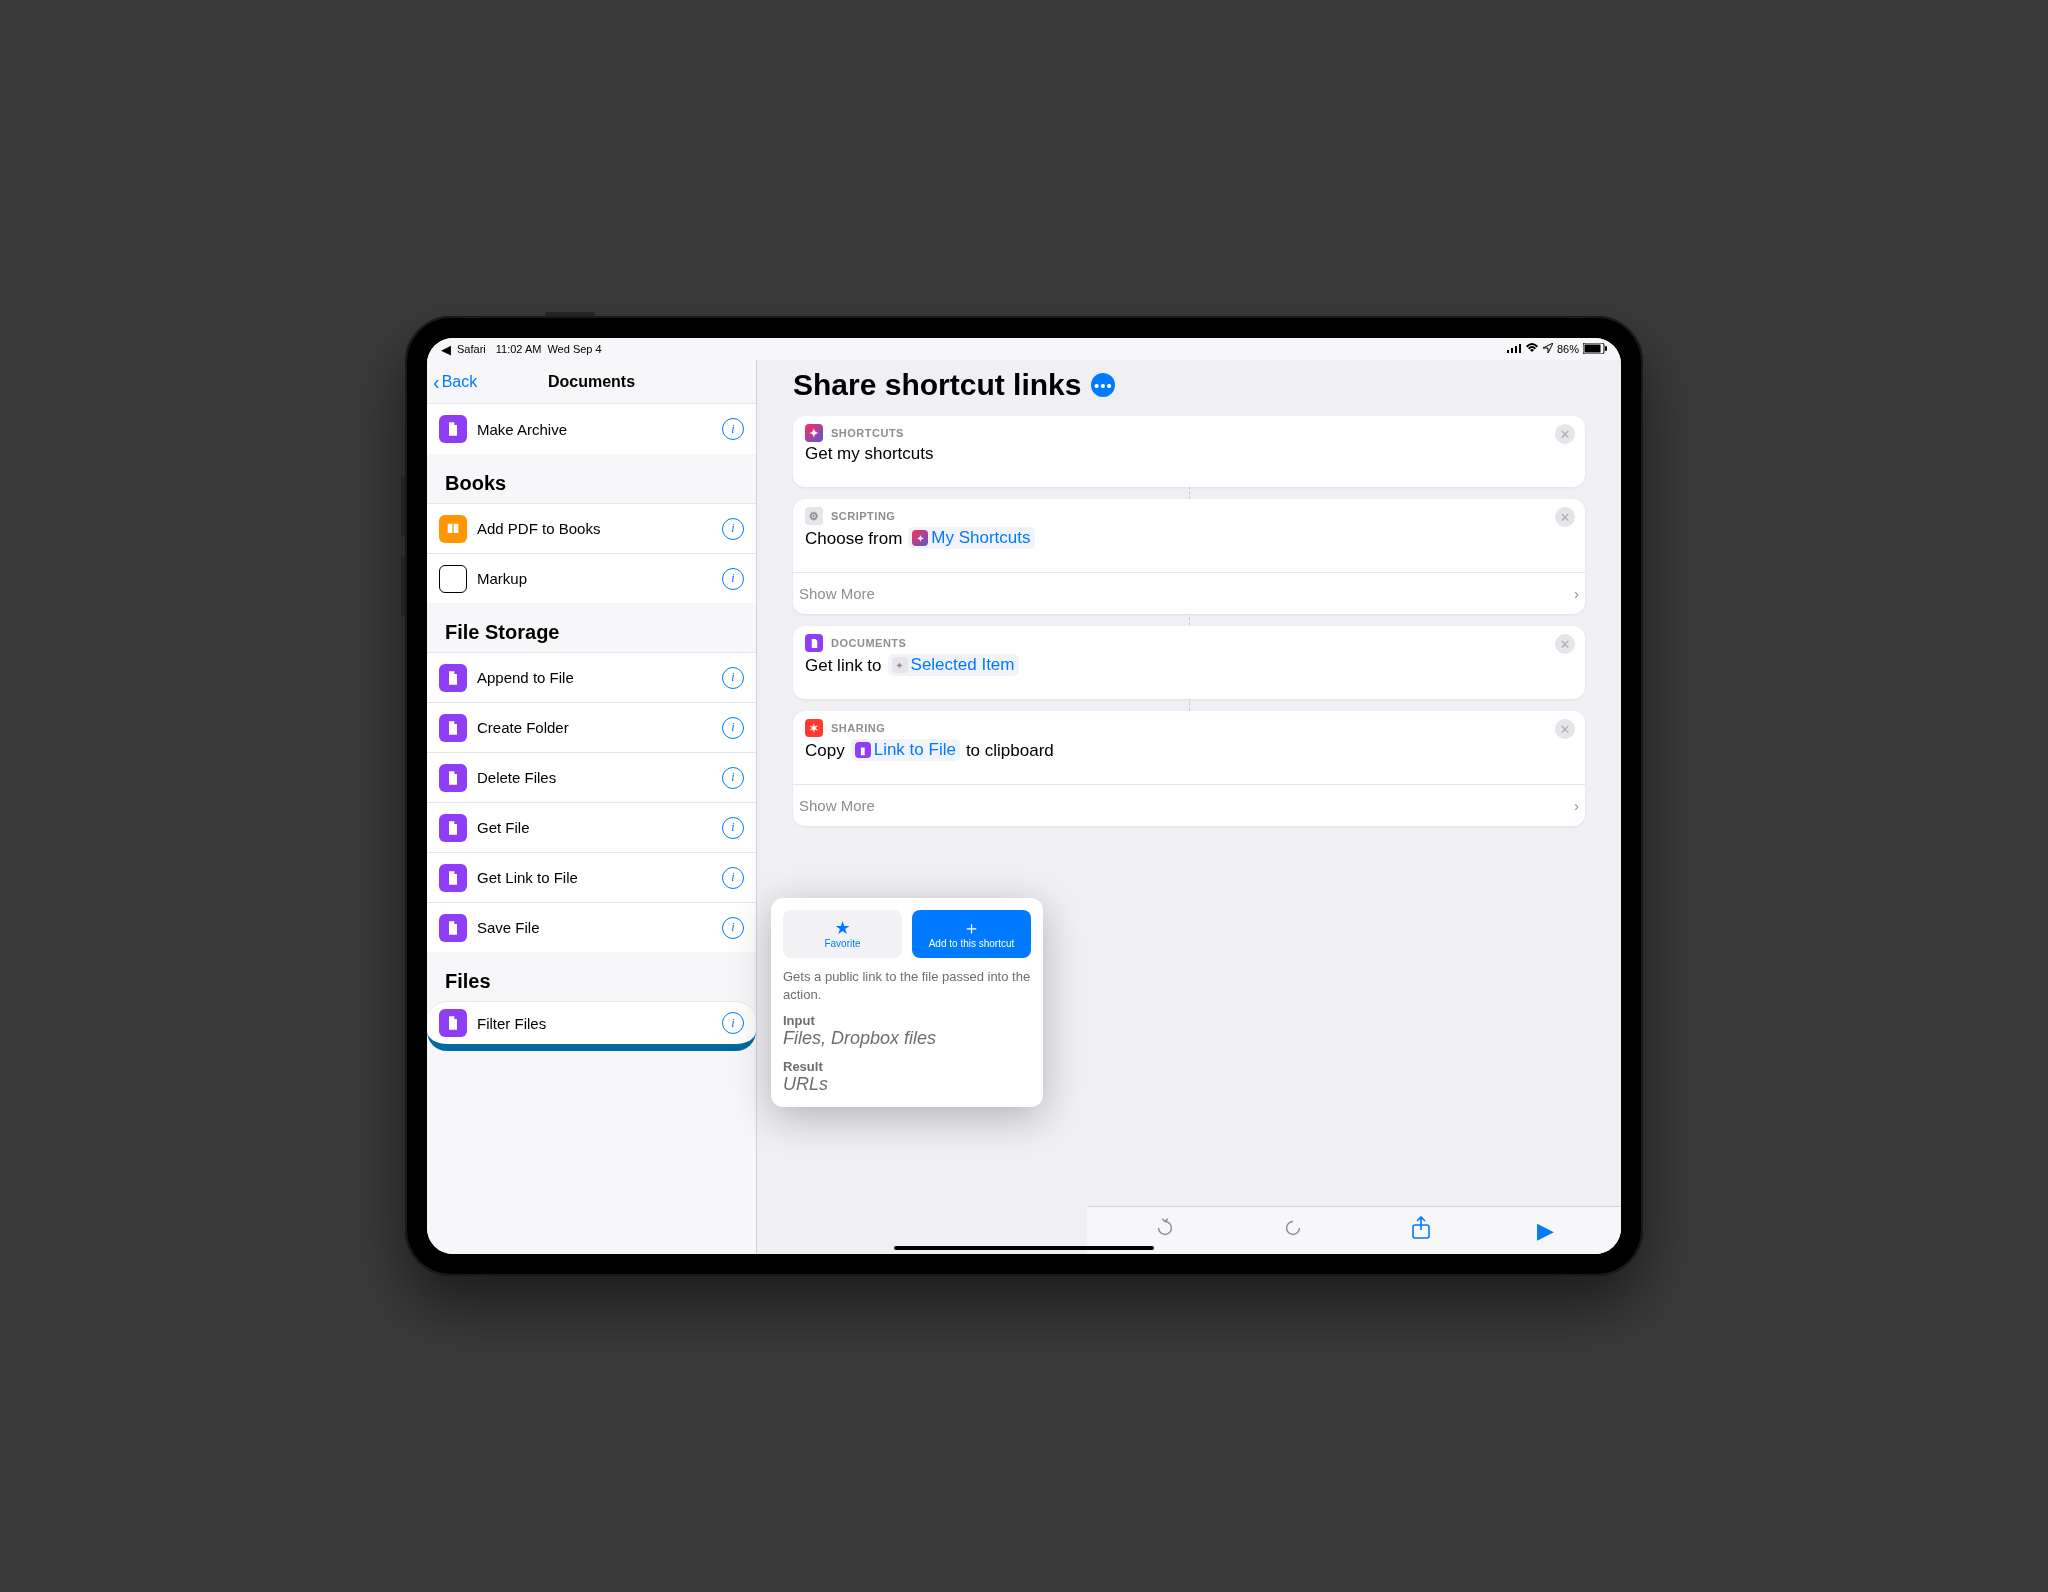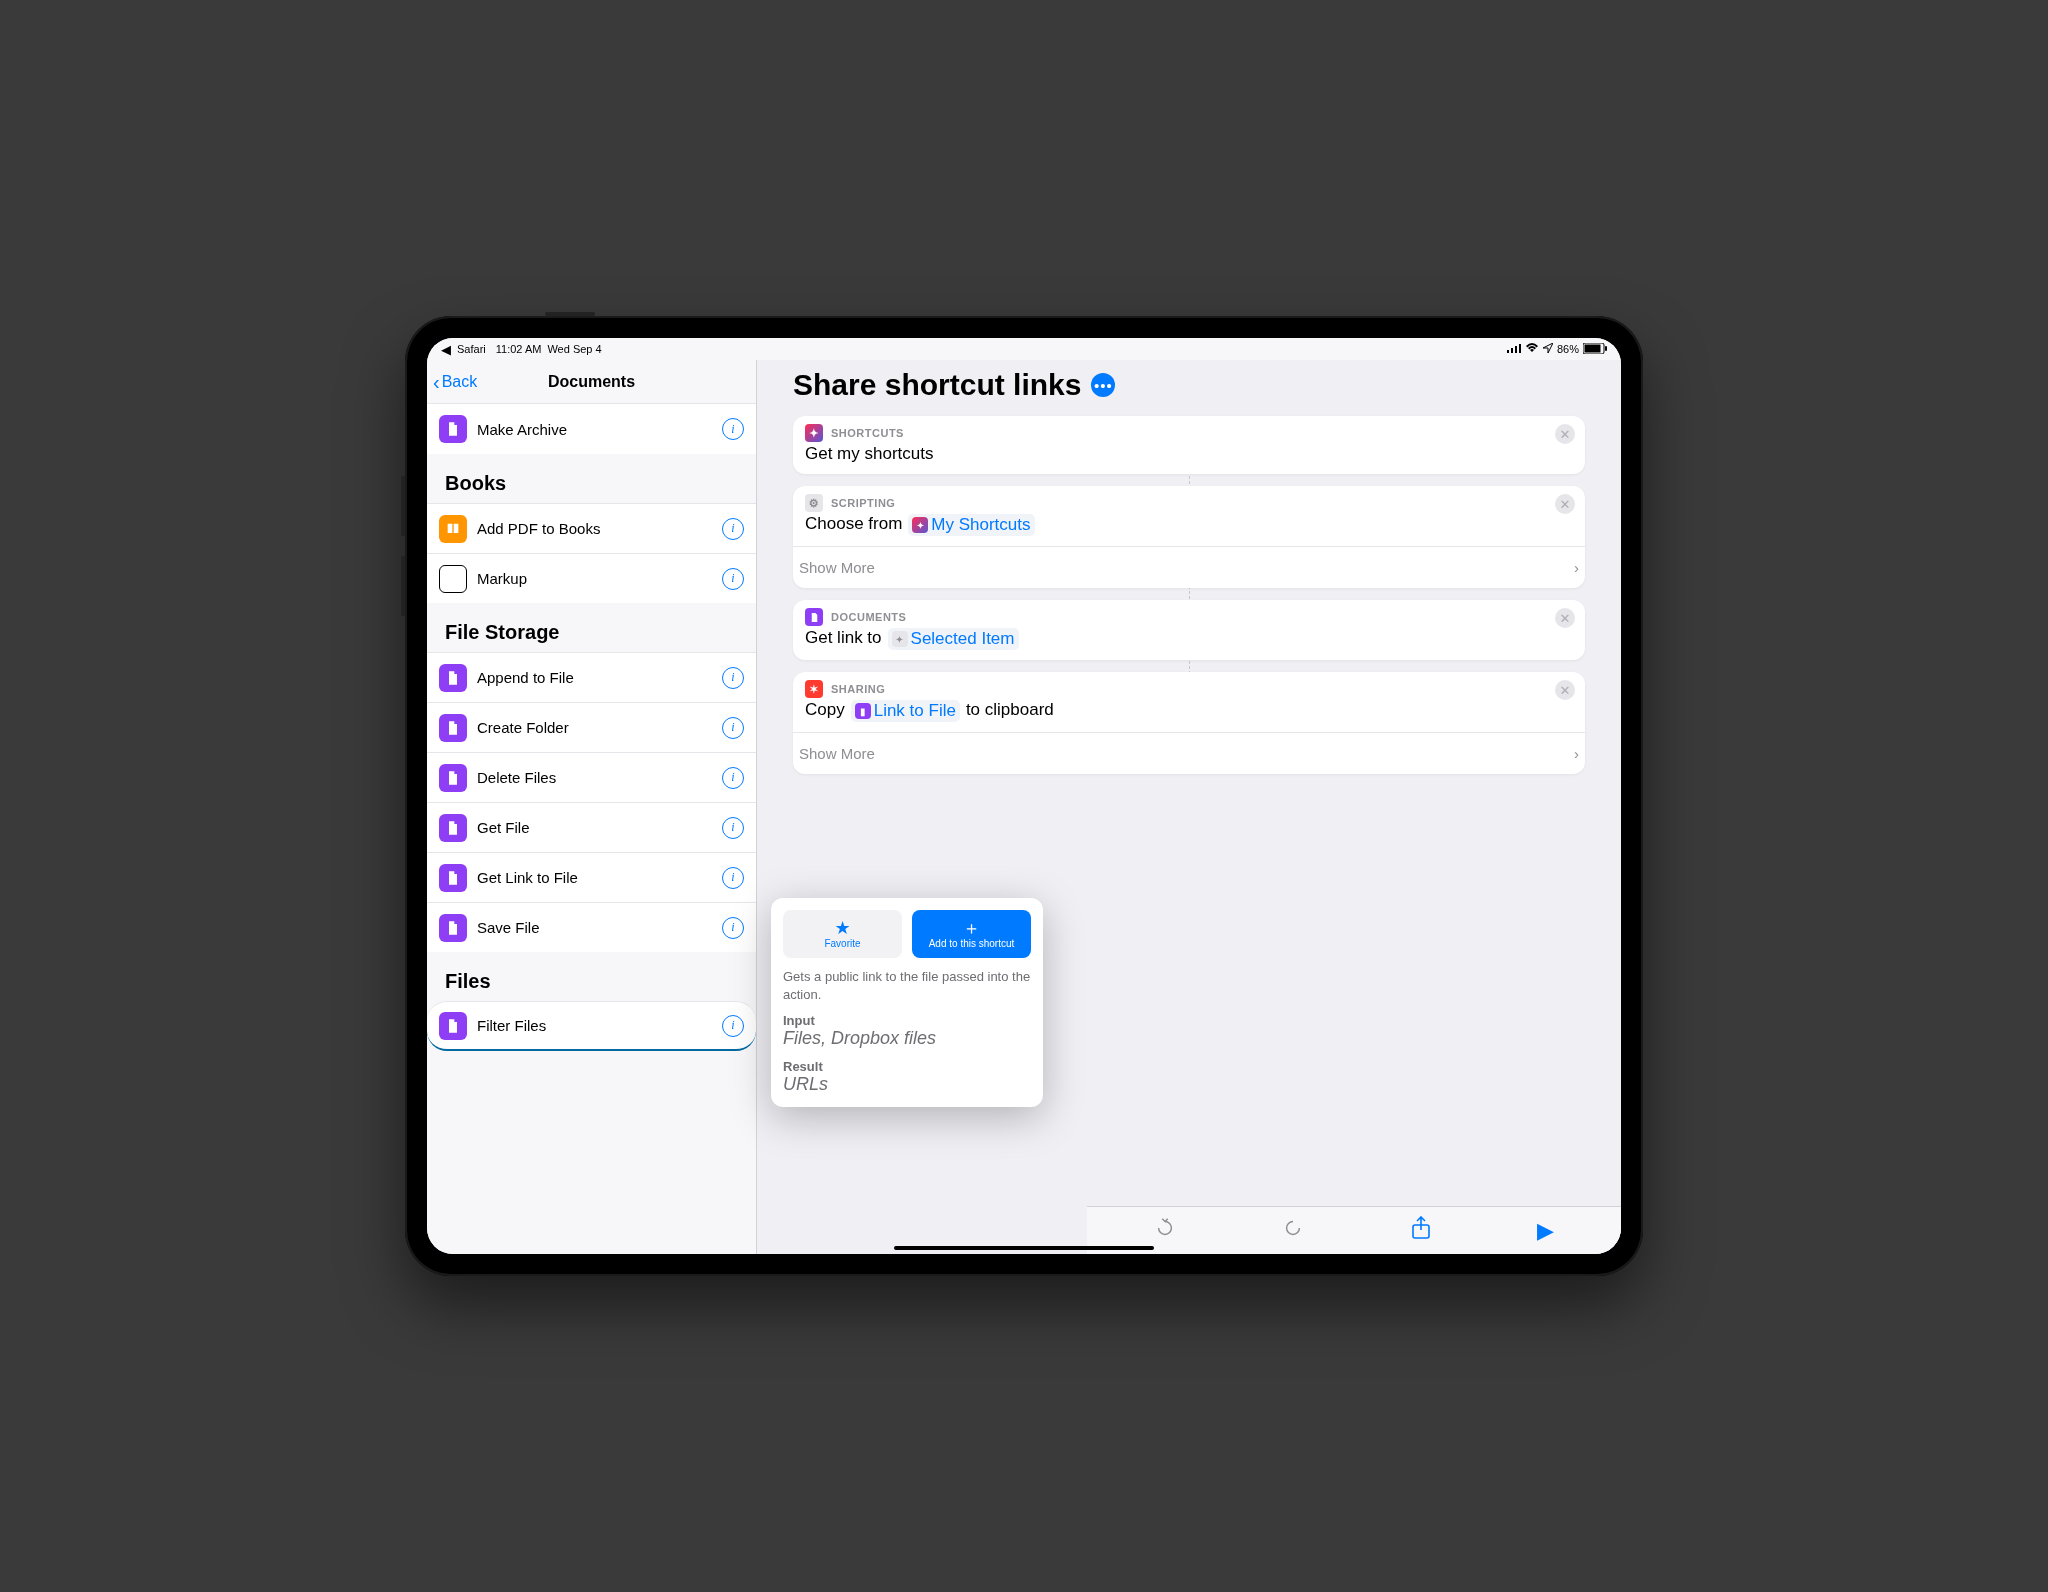--- a/index.html
+++ b/index.html
@@ -47,21 +47,21 @@
 
 .sb-scroll { flex: 1; overflow-y: auto; }
 .section-header {
   font-weight: 700; font-size: 20px; color: #000;
   padding: 18px 18px 8px;
 }
 .row {
   display: flex; align-items: center; height: 50px;
   background: #fff; border-top: 1px solid #e5e5ea; padding: 0 12px; gap: 10px; cursor: pointer;
 }
-.row:last-of-type { border-bottom: 2px solid #0369a1; border-radius: 20px; }
+.row:last-of-type { border-bottom: 7px solid #0369a1; border-radius: 20px; }
 .row .icon {
   width: 28px; height: 28px; border-radius: 6px; display: flex; align-items: center; justify-content: center;
   color: #fff; font-size: 16px; flex-shrink: 0;
 }
 .row .icon svg { width: 16px; height: 16px; }
 .row .label { flex: 1; font-size: 15px; color: #000; }
 .row .info { color: #007aff; font-size: 18px; width: 22px; height: 22px; border: 1.5px solid #007aff; border-radius: 50%; display: flex; align-items: center; justify-content: center; font-family: Georgia, serif; font-style: italic; font-size: 12px; cursor: pointer; }
 .ic-purple { background: #8e3ef5; }
 .ic-orange { background: #ff9500; }
 .ic-gray   { background: #fff; border: 1.5px solid #000; color: #000; }
@@ -74,21 +74,21 @@
 .done { color: #007aff; font-size: 16px; font-weight: 500; cursor: pointer; }
 .title-row { display: flex; align-items: center; gap: 10px; padding: 8px 36px 14px; }
 .big-title { font-size: 30px; font-weight: 800; color: #000; }
 .more-dot { width: 24px; height: 24px; background: #007aff; border-radius: 50%; color: #fff; display: flex; align-items: center; justify-content: center; font-size: 15px; letter-spacing: 1px; cursor: pointer; }
 
 .cards { padding: 0 36px; display: flex; flex-direction: column; gap: 12px; position: relative; }
 .vline { position: absolute; left: 50%; top: 0; bottom: 0; width: 1px; border-left: 1px dashed #c7c7cc; z-index: 0; }
 .card { background: #fff; border-radius: 12px; box-shadow: 0 1px 3px rgba(0,0,0,.06); overflow: hidden; position: relative; z-index: 1; }
 .card-head { display: flex; align-items: center; padding: 8px 12px 2px; gap: 8px; font-size: 11px; letter-spacing: .5px; color: #8e8e93; font-weight: 600; }
 .card-head .app-ic { width: 18px; height: 18px; border-radius: 4px; display: flex; align-items: center; justify-content: center; font-size: 11px; color: #fff; }
-.card .headline { font-size: 17px; padding: 0 12px 10px; color: #000; display: flex; align-items: flex-start; gap: 6px; flex-wrap: wrap; }
+.card .headline { font-size: 17px; padding: 0 12px 23px; color: #000; display: flex; align-items: flex-end; gap: 6px; flex-wrap: wrap; }
 .card .delete { position: absolute; right: 10px; top: 8px; width: 20px; height: 20px; background: #e5e5ea; border-radius: 50%; color: #aeaeb2; display: flex; align-items: center; justify-content: center; font-size: 13px; cursor: pointer; }
 .toklink { color: #007aff; background: #f0f3f7; border-radius: 5px; padding: 1px 4px; display: inline-flex; align-items: center; gap: 3px; }
 .tok-ic { width: 16px; height: 16px; border-radius: 4px; display: inline-flex; align-items: center; justify-content: center; font-size: 10px; color: #fff; }
 .showmore { border-top: 1px solid #e5e5ea; height: 42px; display: flex; align-items: center; padding: 0 6px; color: #8e8e93; font-size: 15px; justify-content: space-between; cursor: pointer; }
 
 .ic-shortcuts { background: linear-gradient(135deg,#ff2d55,#5856d6); }
 .ic-scripting { background: #e5e5ea; color: #8e8e93; }
 .ic-doc       { background: #8e3ef5; }
 .ic-sharing   { background: #ff3b30; }
 

